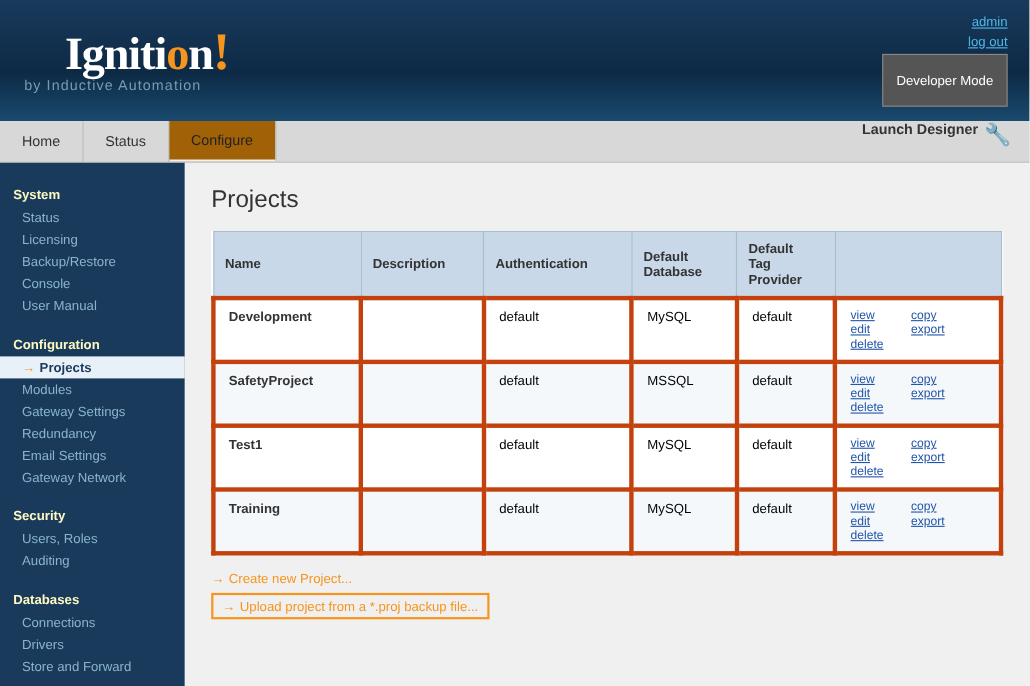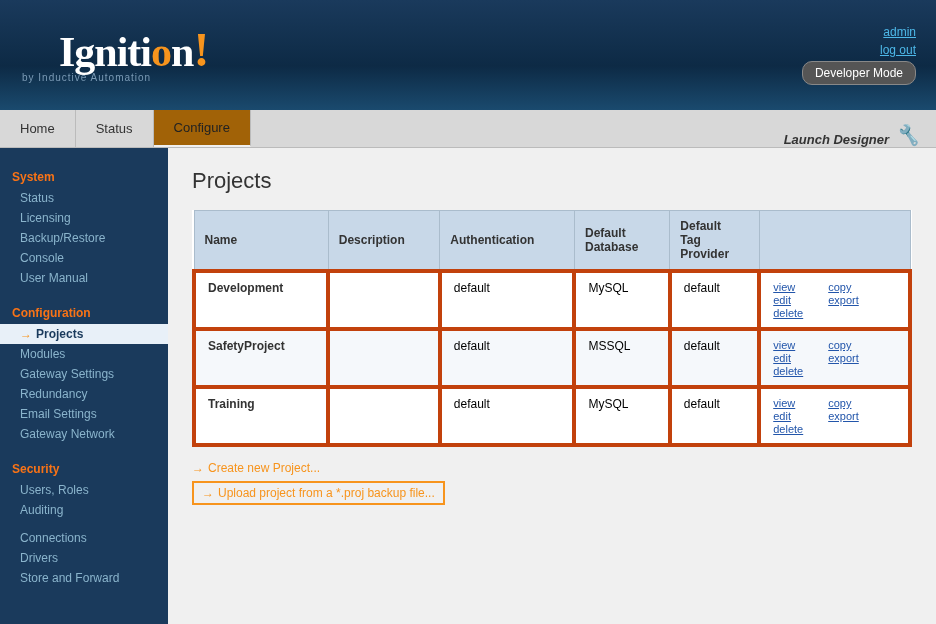--- a/index.html
+++ b/index.html
@@ -18,24 +18,24 @@
     .header-logo { display: flex; align-items: center; }
     .logo-text { font-size: 42px; font-weight: bold; color: white; font-family: Georgia, serif; letter-spacing: -1px; margin-left: 39px; }
     .logo-exclaim { color: #f7941d; }
     .header-right { display: flex; flex-direction: column; align-items: flex-end; gap: 4px; }
     .header-user { color: #4db8e8; font-size: 12px; text-decoration: underline; cursor: pointer; }
     .header-logout { color: #4db8e8; font-size: 12px; text-decoration: underline; cursor: pointer; }
     .dev-mode-btn {
       background: #555;
       color: white;
       border: 1px solid #888;
-      padding: 4px 12px;
-      font-size: 12px;
-      cursor: pointer;
-      border-radius: 10px;
+      padding: 16px 12px;
+      font-size: 12px;
+      cursor: pointer;
+      border-radius: 0;
     }
 
     
     .nav-tabs {
       background: #d8d8d8;
       display: flex;
       align-items: stretch;
       height: 38px;
       border-bottom: 1px solid #bbb;
     }
@@ -50,43 +50,42 @@
     }
     .nav-tab.active {
       background: #a16207;
       font-weight: normal;
       color: #222;
       border-bottom: 2px solid #f0f0f0;
     }
     .nav-spacer { flex: 1; }
     .launch-designer {
       display: flex;
-      align-items: flex-end;
+      align-items: flex-start;
       gap: 6px;
       padding: 0 16px;
       cursor: pointer;
       font-size: 13px;
       font-weight: bold;
       color: #333;
-      font-style: italic;
     }
     .launch-icon { font-size: 20px; color: #555; }
 
     
     .main-layout { display: flex; min-height: 476px; }
 
     
     .sidebar {
       width: 168px;
       background: #1a3a5c;
       padding: 12px 0;
       flex-shrink: 0;
     }
     .sidebar-section-title {
-      color: #f97316;
+      color: #fef9c3;
       font-size: 12px;
       font-weight: bold;
       padding: 10px 12px 4px 12px;
     }
     .sidebar-item {
       color: #8ab4cc;
       font-size: 12px;
       padding: 3px 12px 3px 20px;
       cursor: pointer;
       display: block;
@@ -149,21 +148,21 @@
       align-items: center;
       gap: 4px;
       color: #f7941d;
       font-size: 12px;
       cursor: pointer;
     }
 
     
     .logo-wrap { display: flex; flex-direction: column; }
     .logo-main { display: flex; align-items: flex-end; }
-    .logo-by { font-size: 10px; color: #7a9ab5; letter-spacing: 1px; margin-left: 2px; margin-top: -4px; }
+    .logo-by { font-size: 13px; color: #7a9ab5; letter-spacing: 1px; margin-left: 2px; margin-top: -4px; }
   </style>
 </head>
 <body>
 
 <div class="header">
   <div class="header-logo">
     <div class="logo-wrap">
       <div class="logo-main">
         <span class="logo-text">Igniti<span class="logo-exclaim">o</span>n<span class="logo-exclaim" style="font-size:48px;line-height:0.7">!</span></span>
       </div>
@@ -219,20 +218,21 @@
     <span class="sidebar-item">Gateway Network</span>
 
     <div class="sidebar-divider"></div>
 
     <div class="sidebar-section-title">Security</div>
     <span class="sidebar-item">Users, Roles</span>
     <span class="sidebar-item">Auditing</span>
 
     <div class="sidebar-divider"></div>
 
+    <div class="sidebar-section-title">Databases</div>
     <span class="sidebar-item">Connections</span>
     <span class="sidebar-item">Drivers</span>
     <span class="sidebar-item">Store and Forward</span>
   </div>
 
   <div class="content">
     <h1 class="page-title">Projects</h1>
 
     <table class="projects-table">
       <thead>
@@ -282,20 +282,40 @@
                 <span class="action-link">delete</span>
               </div>
               <div class="action-col">
                 <span class="action-link">copy</span>
                 <span class="action-link">export</span>
               </div>
             </div>
           </td>
         </tr>
 
+        <tr>
+          <td class="row-name">Test1</td>
+          <td></td>
+          <td>default</td>
+          <td>MySQL</td>
+          <td>default</td>
+          <td class="row-actions">
+            <div class="action-row">
+              <div class="action-col">
+                <span class="action-link">view</span>
+                <span class="action-link">edit</span>
+                <span class="action-link">delete</span>
+              </div>
+              <div class="action-col">
+                <span class="action-link">copy</span>
+                <span class="action-link">export</span>
+              </div>
+            </div>
+          </td>
+        </tr>
 
         <tr>
           <td class="row-name">Training</td>
           <td></td>
           <td>default</td>
           <td>MySQL</td>
           <td>default</td>
           <td class="row-actions">
             <div class="action-row">
               <div class="action-col">

